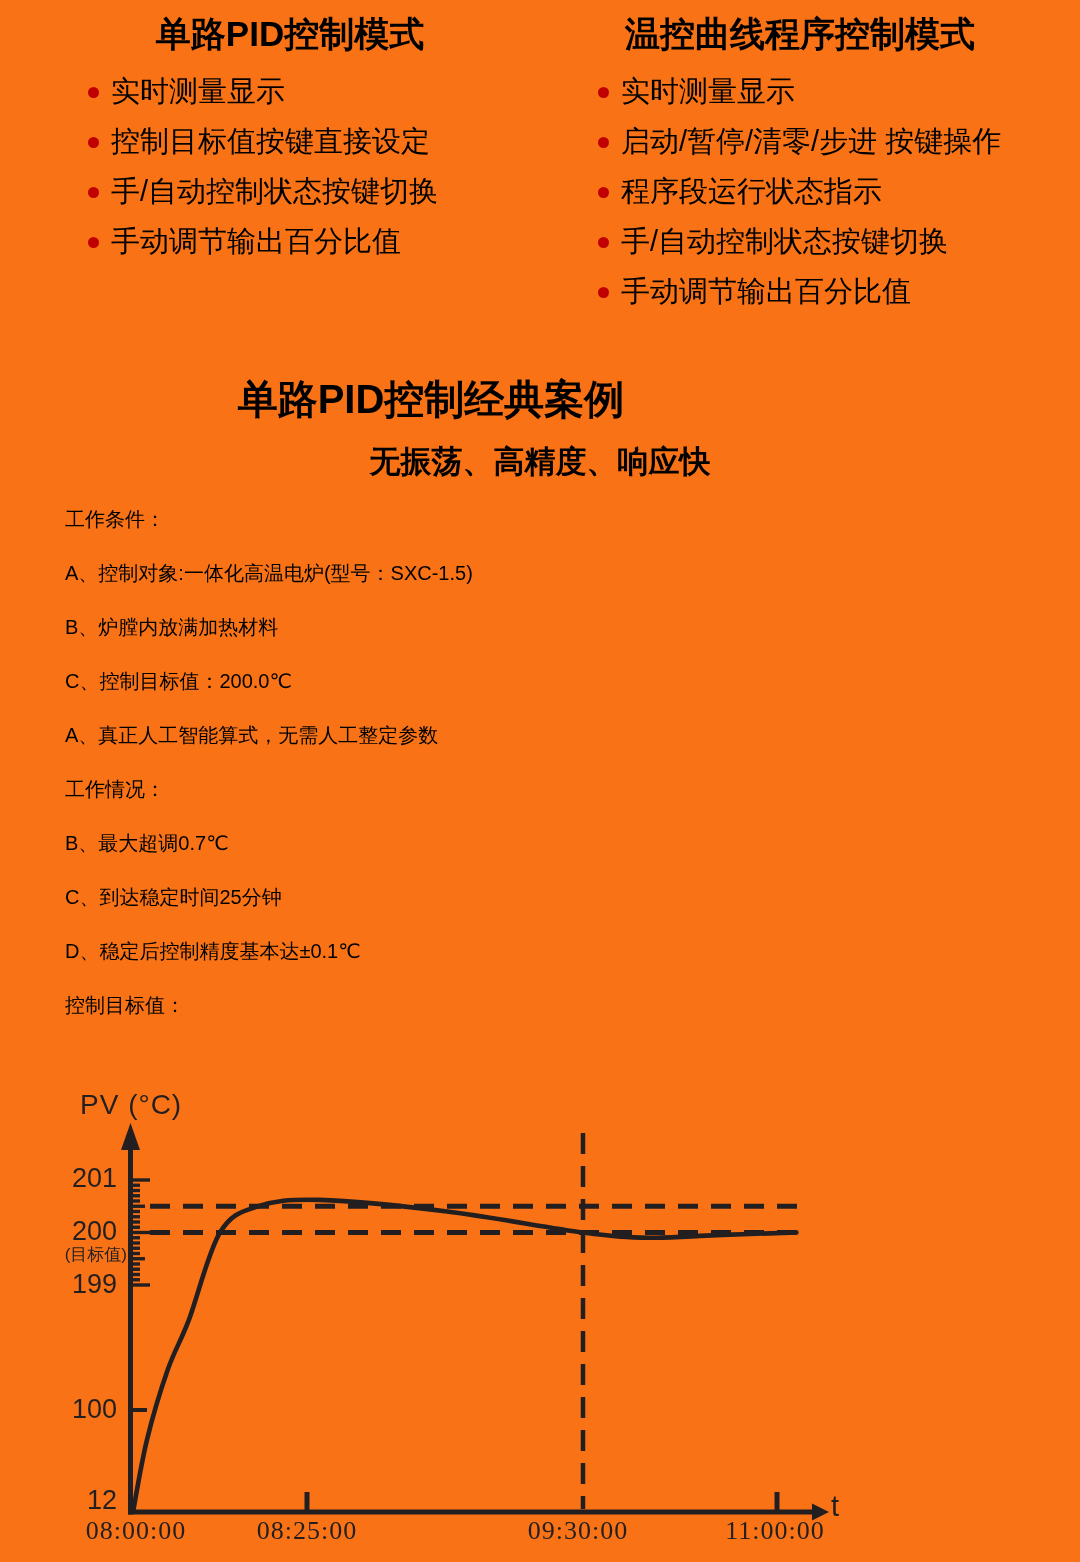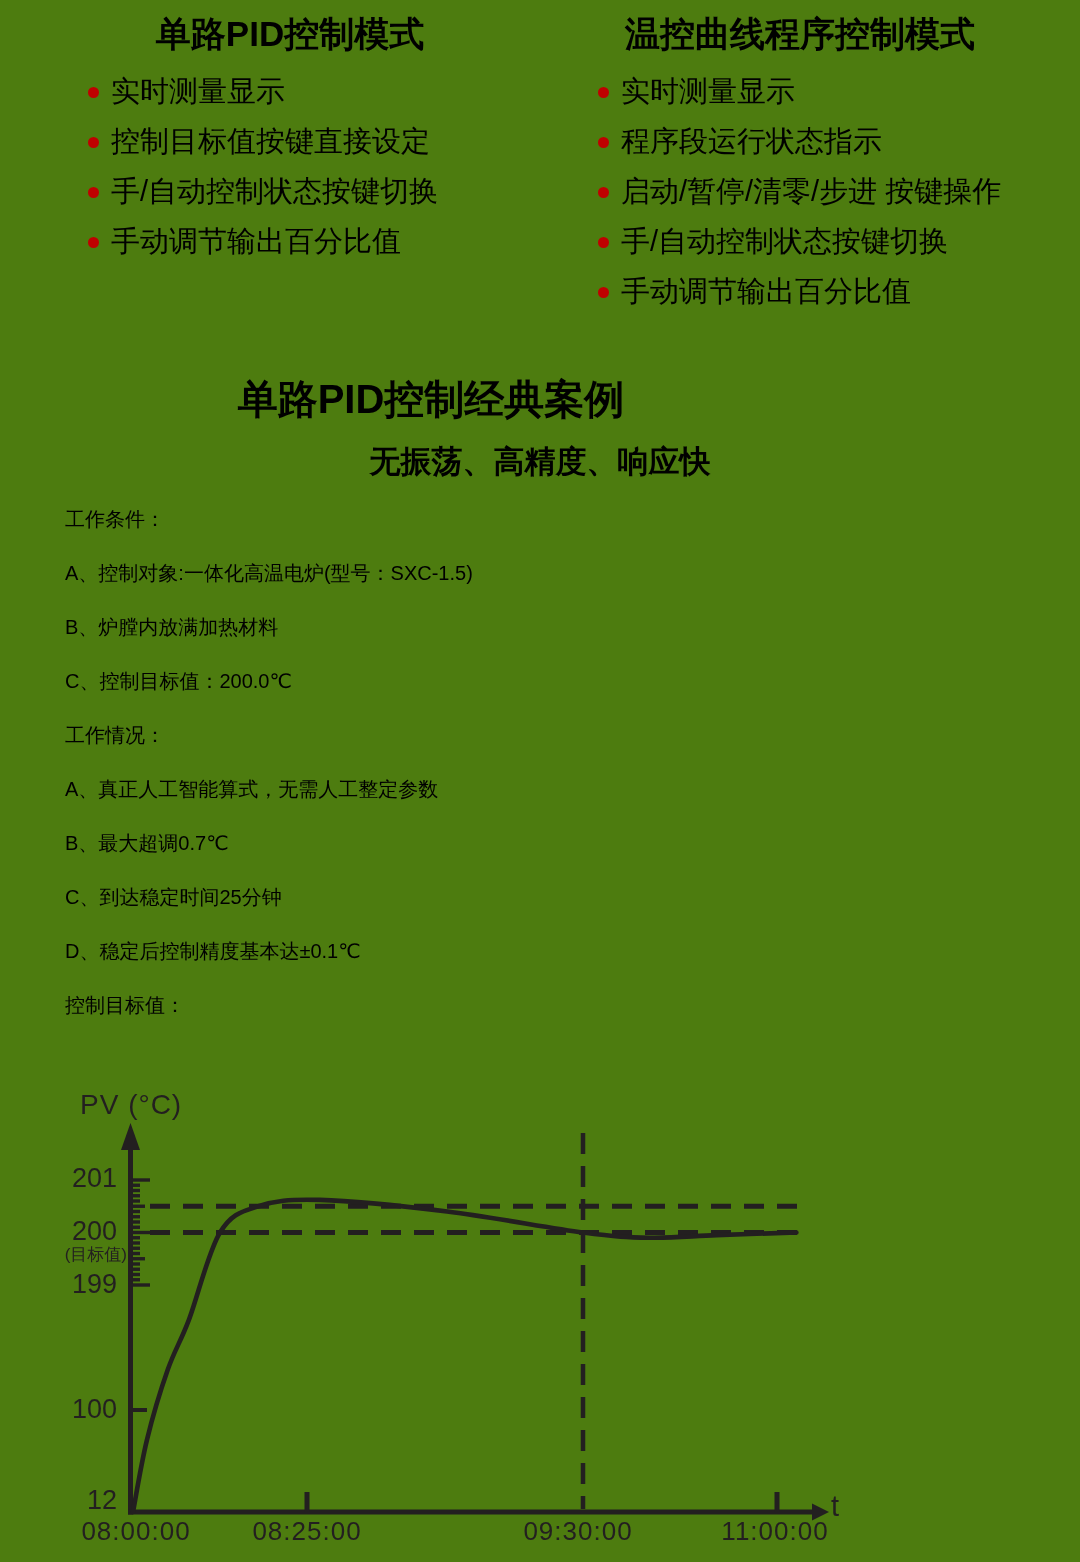--- a/index.html
+++ b/index.html
@@ -1,17 +1,17 @@
 <!DOCTYPE html>
 <html lang="zh"><head>
 <meta charset="utf-8">
 <style>
   html,body{margin:0;padding:0;background:#ffffff;}
   .page{
-    position:relative;width:1080px;height:1562px;background:#4d7c0f;overflow:hidden;
+    position:relative;width:1080px;height:1562px;background:#f97316;overflow:hidden;
     font-family:"Liberation Sans","DejaVu Sans",sans-serif;color:#000;
   }
   
   .features{position:absolute;top:12px;left:0;width:1080px;display:flex;}
   .feature-col{width:460px;}
   .feature-col.left{margin-left:60px;}
   .feature-col.right{margin-left:50px;}
   .feature-title{font-size:35px;font-weight:700;text-align:center;line-height:44px;margin:0;}
   .feature-list{list-style:none;margin:11px 0 0 0;padding:0 0 0 28px;}
   .feature-list li{height:50px;display:flex;align-items:center;}
@@ -23,21 +23,21 @@
   .case-subtitle{position:absolute;top:441px;left:0;width:1080px;text-align:center;
     font-size:31px;font-weight:700;margin:0;}
   .case-body{position:absolute;top:492px;left:65px;width:950px;}
   .case-line{font-size:20px;line-height:54px;white-space:nowrap;}
   
   .chart-svg{position:absolute;left:0;top:0;width:1080px;height:1562px;}
   .chart-label{position:absolute;color:#231f20;}
   .ylab{left:55px;width:62px;text-align:right;font-size:27px;}
   .y-axis-title{left:80px;top:1089px;font-size:28px;letter-spacing:1px;}
   .target-note{left:45px;top:1243px;width:82px;text-align:right;font-size:17px;}
-  .xlab{top:1516px;width:140px;text-align:center;font-size:26px;letter-spacing:1px;}
+  .xlab{top:1516px;width:140px;text-align:center;font-size:26px;letter-spacing:1px;font-family:Liberation Serif, serif;}
   .x-axis-title{left:831px;top:1490px;font-size:29px;}
 </style>
 </head>
 <body>
 
 <div class="page">
 
   <div class="features">
     <div class="feature-col left">
       <h2 class="feature-title">单路PID控制模式</h2>
@@ -62,25 +62,25 @@
     </div>
     <div class="feature-col right">
       <h2 class="feature-title">温控曲线程序控制模式</h2>
       <ul class="feature-list">
         <li>
           <span class="bullet-dot"></span>
           <span class="feature-text">实时测量显示</span>
         </li>
         <li>
           <span class="bullet-dot"></span>
-          <span class="feature-text">程序段运行状态指示</span>
+          <span class="feature-text">启动/暂停/清零/步进 按键操作</span>
         </li>
         <li>
           <span class="bullet-dot"></span>
-          <span class="feature-text">启动/暂停/清零/步进 按键操作</span>
+          <span class="feature-text">程序段运行状态指示</span>
         </li>
         <li>
           <span class="bullet-dot"></span>
           <span class="feature-text">手/自动控制状态按键切换</span>
         </li>
         <li>
           <span class="bullet-dot"></span>
           <span class="feature-text">手动调节输出百分比值</span>
         </li>
       </ul>
@@ -88,22 +88,22 @@
   </div>
 
   <h1 class="case-title">单路PID控制经典案例</h1>
   <h3 class="case-subtitle">无振荡、高精度、响应快</h3>
 
   <div class="case-body">
     <div class="case-line">工作条件：</div>
     <div class="case-line">A、控制对象:一体化高温电炉(型号：SXC-1.5)</div>
     <div class="case-line">B、炉膛内放满加热材料</div>
     <div class="case-line">C、控制目标值：200.0℃</div>
+    <div class="case-line">A、真正人工智能算式，无需人工整定参数</div>
     <div class="case-line">工作情况：</div>
-    <div class="case-line">A、真正人工智能算式，无需人工整定参数</div>
     <div class="case-line">B、最大超调0.7℃</div>
     <div class="case-line">C、到达稳定时间25分钟</div>
     <div class="case-line">D、稳定后控制精度基本达±0.1℃</div>
     <div class="case-line">控制目标值：</div>
   </div>
 
   <svg id="chart-svg" class="chart-svg" viewBox="0 0 1080 1562">
       <line x1="150" x2="797" y1="1206.25" y2="1206.25" stroke="#231f20" stroke-width="5.2" stroke-dasharray="20 13"></line>
       <line x1="150" x2="797" y1="1232.5" y2="1232.5" stroke="#231f20" stroke-width="5.2" stroke-dasharray="20 13"></line>
       <line x1="583" x2="583" y1="1133" y2="1509" stroke="#231f20" stroke-width="4.5" stroke-dasharray="21 12"></line>

